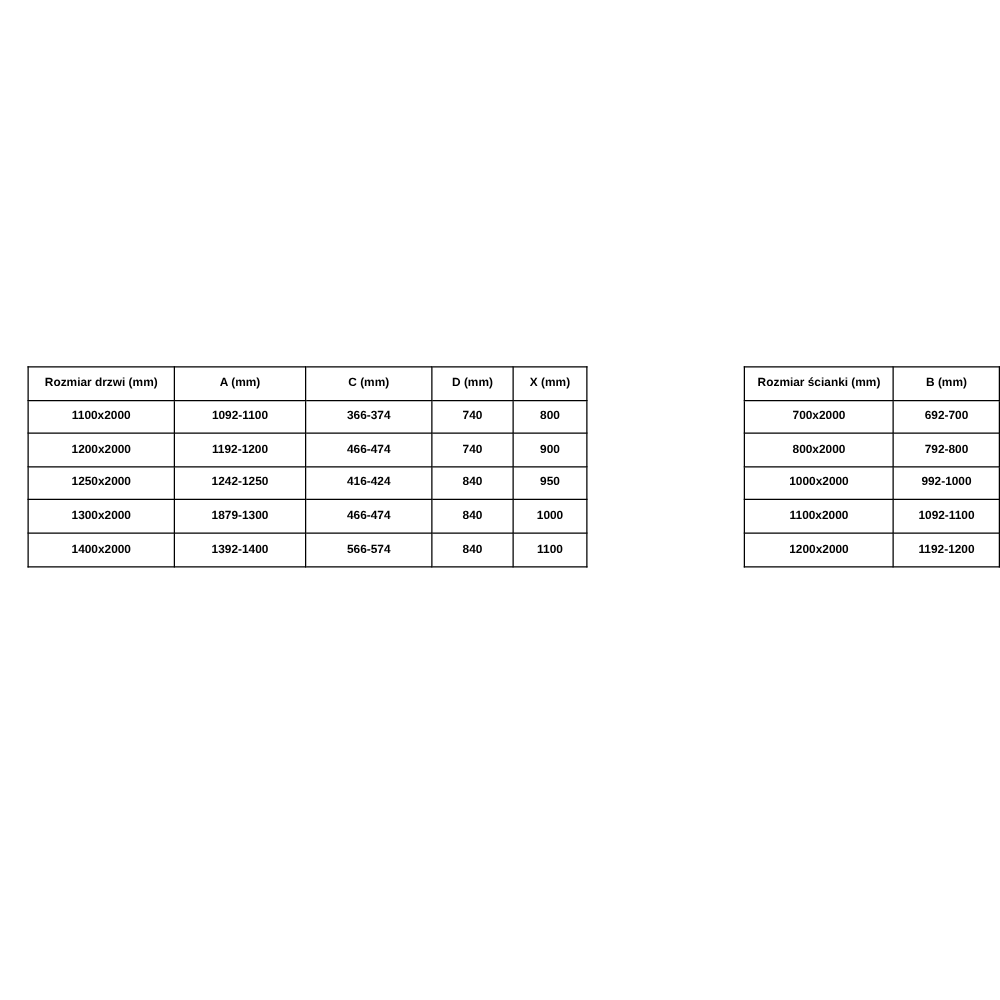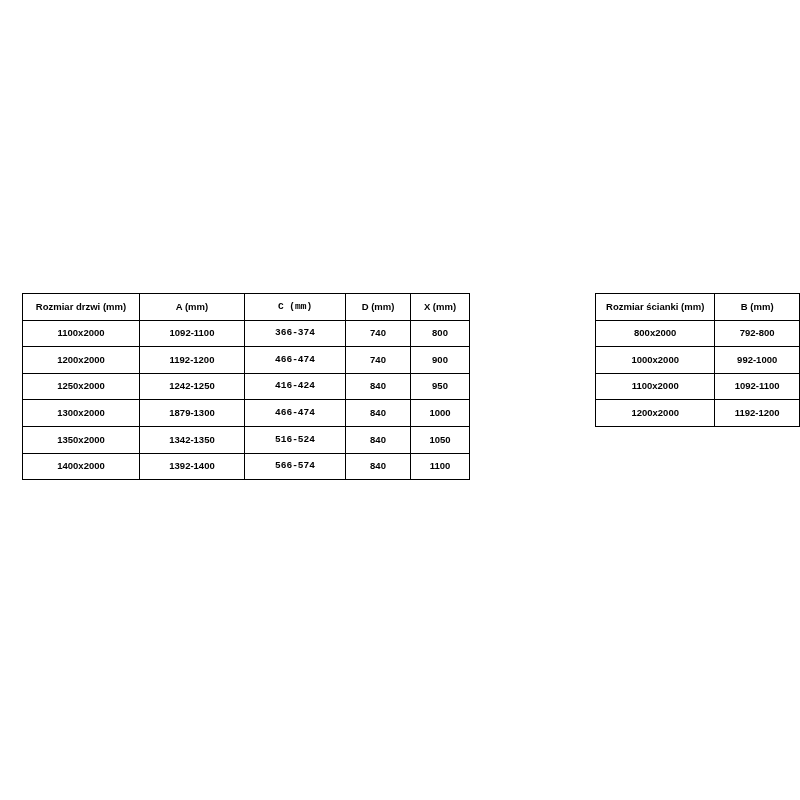--- a/index.html
+++ b/index.html
@@ -44,21 +44,21 @@
     text-align: center;
     vertical-align: middle;
     padding: 0;
     height: 25.6px;
     line-height: 1.1;
     white-space: nowrap;
   }
   
   #doors-table .c0 { width: 116px; margin-top: 25px; }
   #doors-table .c1 { width: 104px; }
-  #doors-table .c2 { width: 100px; font-family: Liberation Mono, monospace; }
+  #doors-table .c2 { width: 100px; }
   #doors-table .c3 { width: 64px; }
   #doors-table .c4 { width: 58px; }
   
   #walls-table .w0 { width: 128px; }
   #walls-table .w1 { width: 102px; }
 </style>
 </head>
 <body>
 
 <div class="sheet">
@@ -97,46 +97,43 @@
           <td class="c4">950</td>
         </tr>
         <tr>
           <td class="c0">1300x2000</td>
           <td class="c1">1879-1300</td>
           <td class="c2">466-474</td>
           <td class="c3">840</td>
           <td class="c4">1000</td>
         </tr>
         <tr>
-          <td class="c0">1350x2000</td>
-          <td class="c1">1342-1350</td>
-          <td class="c2">516-524</td>
-          <td class="c3">840</td>
-          <td class="c4">1050</td>
-        </tr>
-        <tr>
           <td class="c0">1400x2000</td>
           <td class="c1">1392-1400</td>
           <td class="c2">566-574</td>
           <td class="c3">840</td>
           <td class="c4">1100</td>
         </tr>
       </tbody>
     </table>
   </div>
 
   <div class="table-wrap" id="walls-table-wrap">
     <table id="walls-table">
       <thead>
         <tr>
           <th class="w0">Rozmiar ścianki (mm)</th>
           <th class="w1">B (mm)</th>
         </tr>
       </thead>
       <tbody>
+        <tr>
+          <td class="w0">700x2000</td>
+          <td class="w1">692-700</td>
+        </tr>
         <tr>
           <td class="w0">800x2000</td>
           <td class="w1">792-800</td>
         </tr>
         <tr>
           <td class="w0">1000x2000</td>
           <td class="w1">992-1000</td>
         </tr>
         <tr>
           <td class="w0">1100x2000</td>

